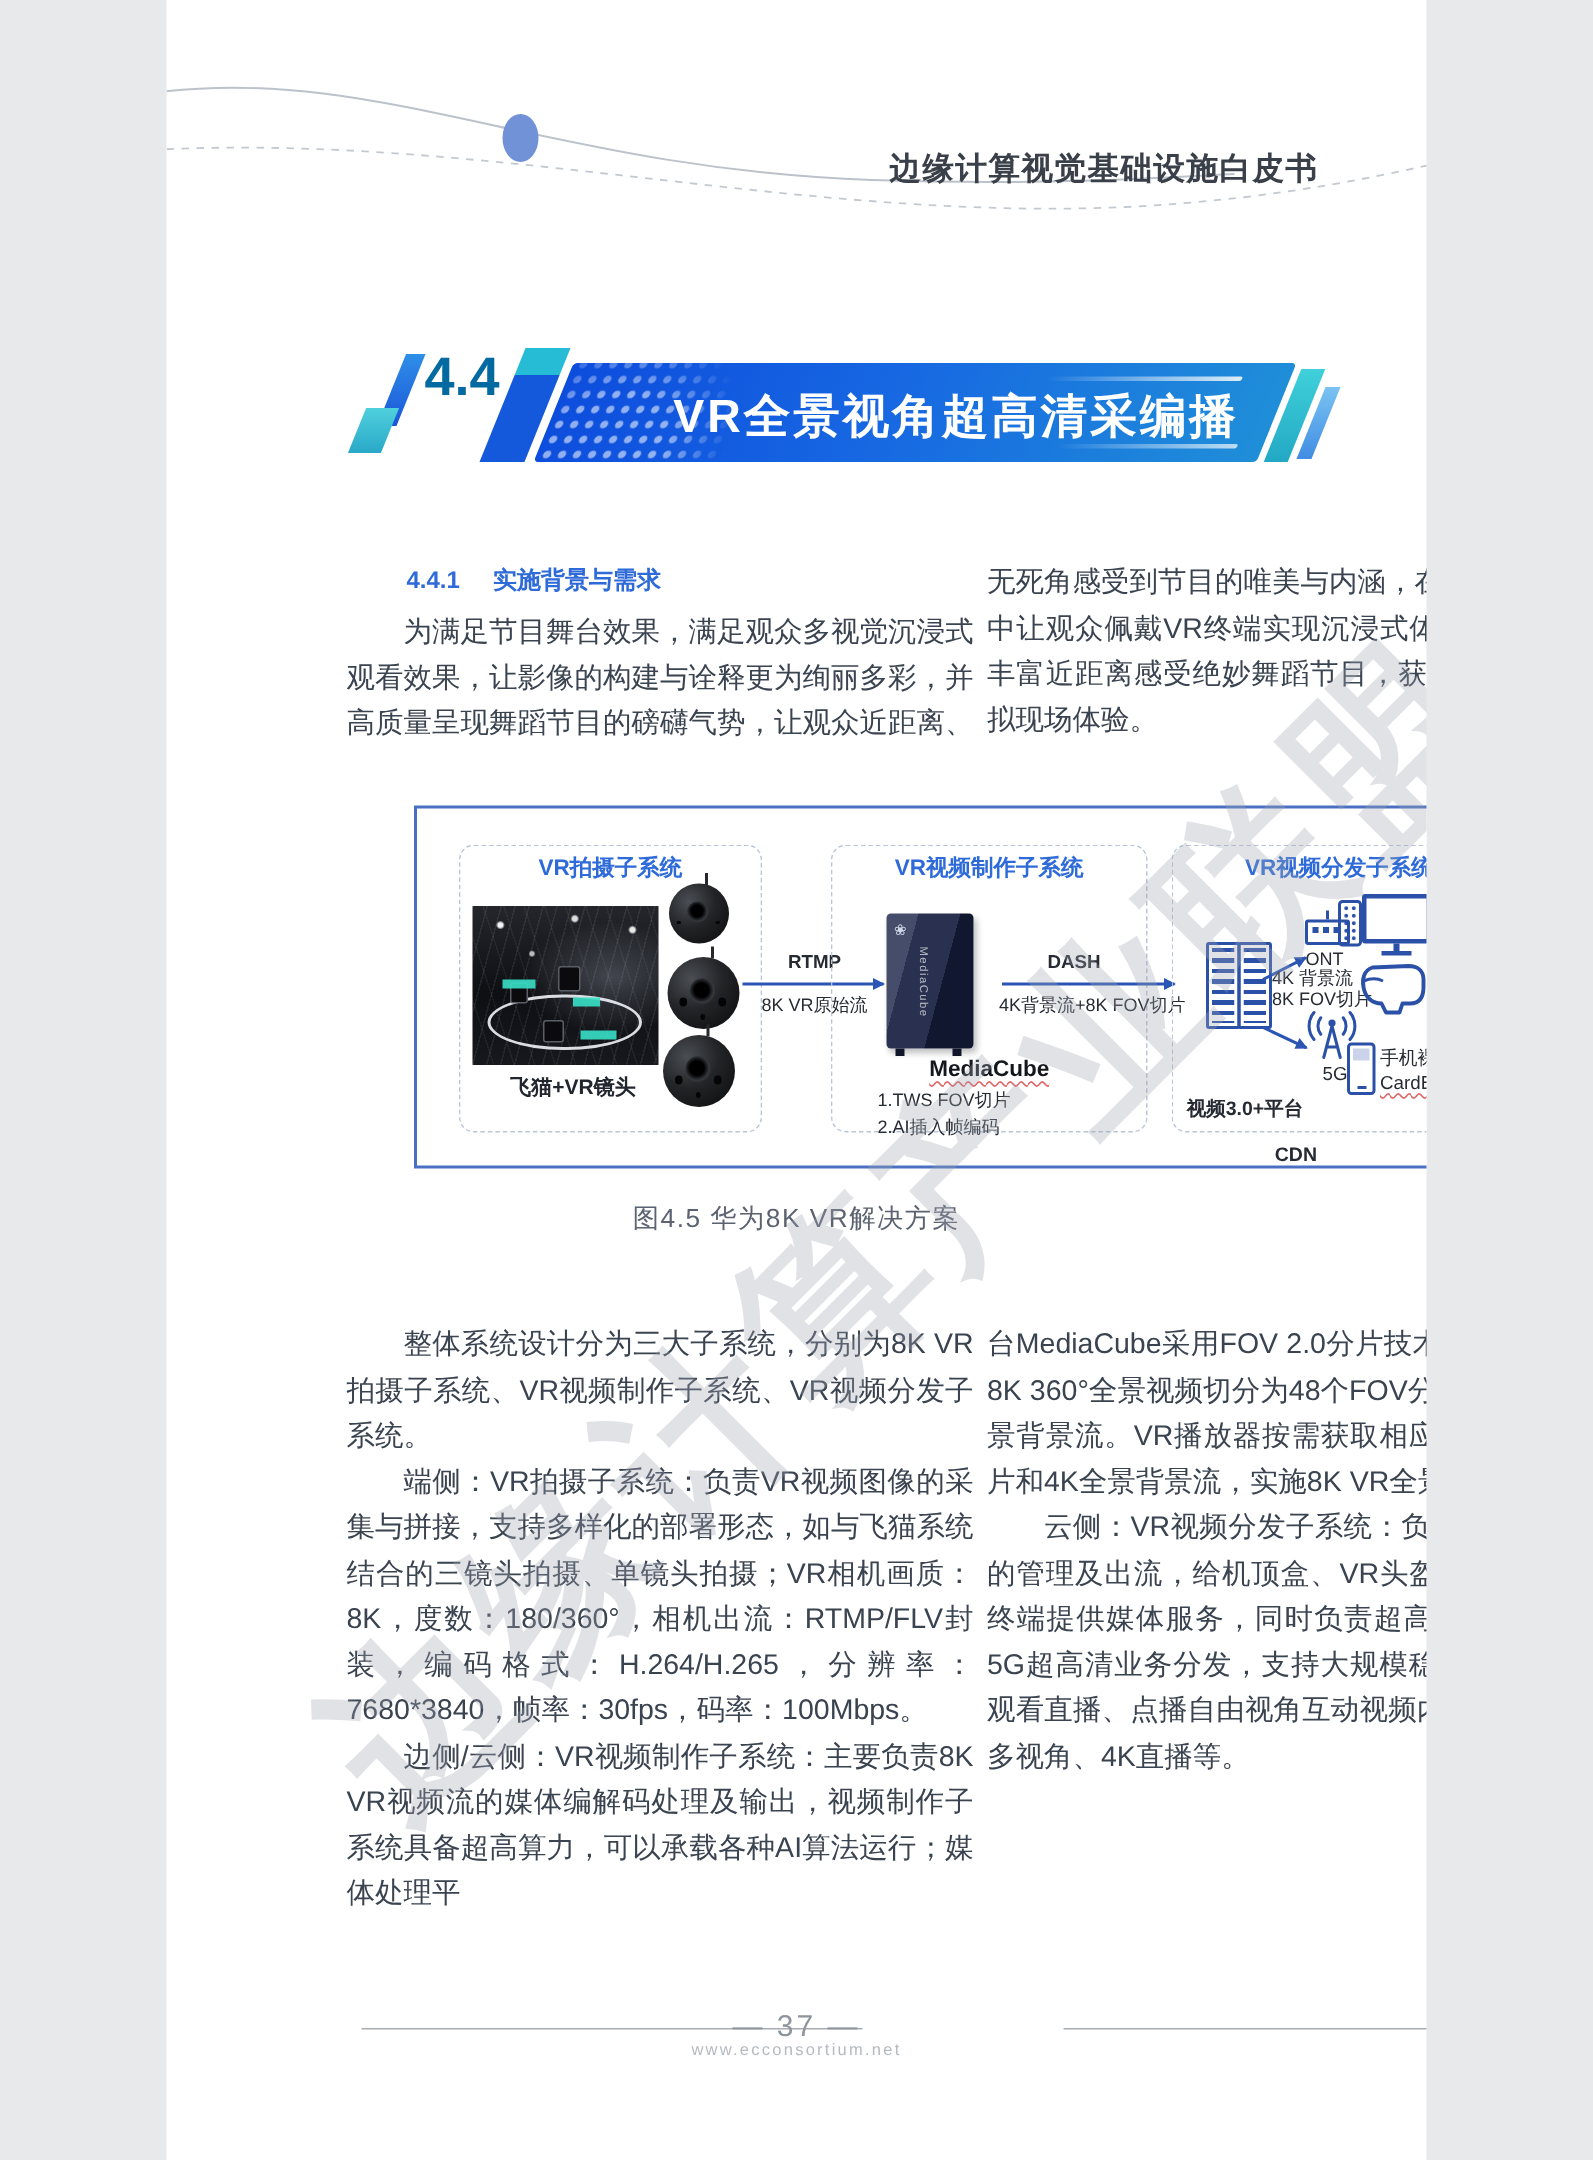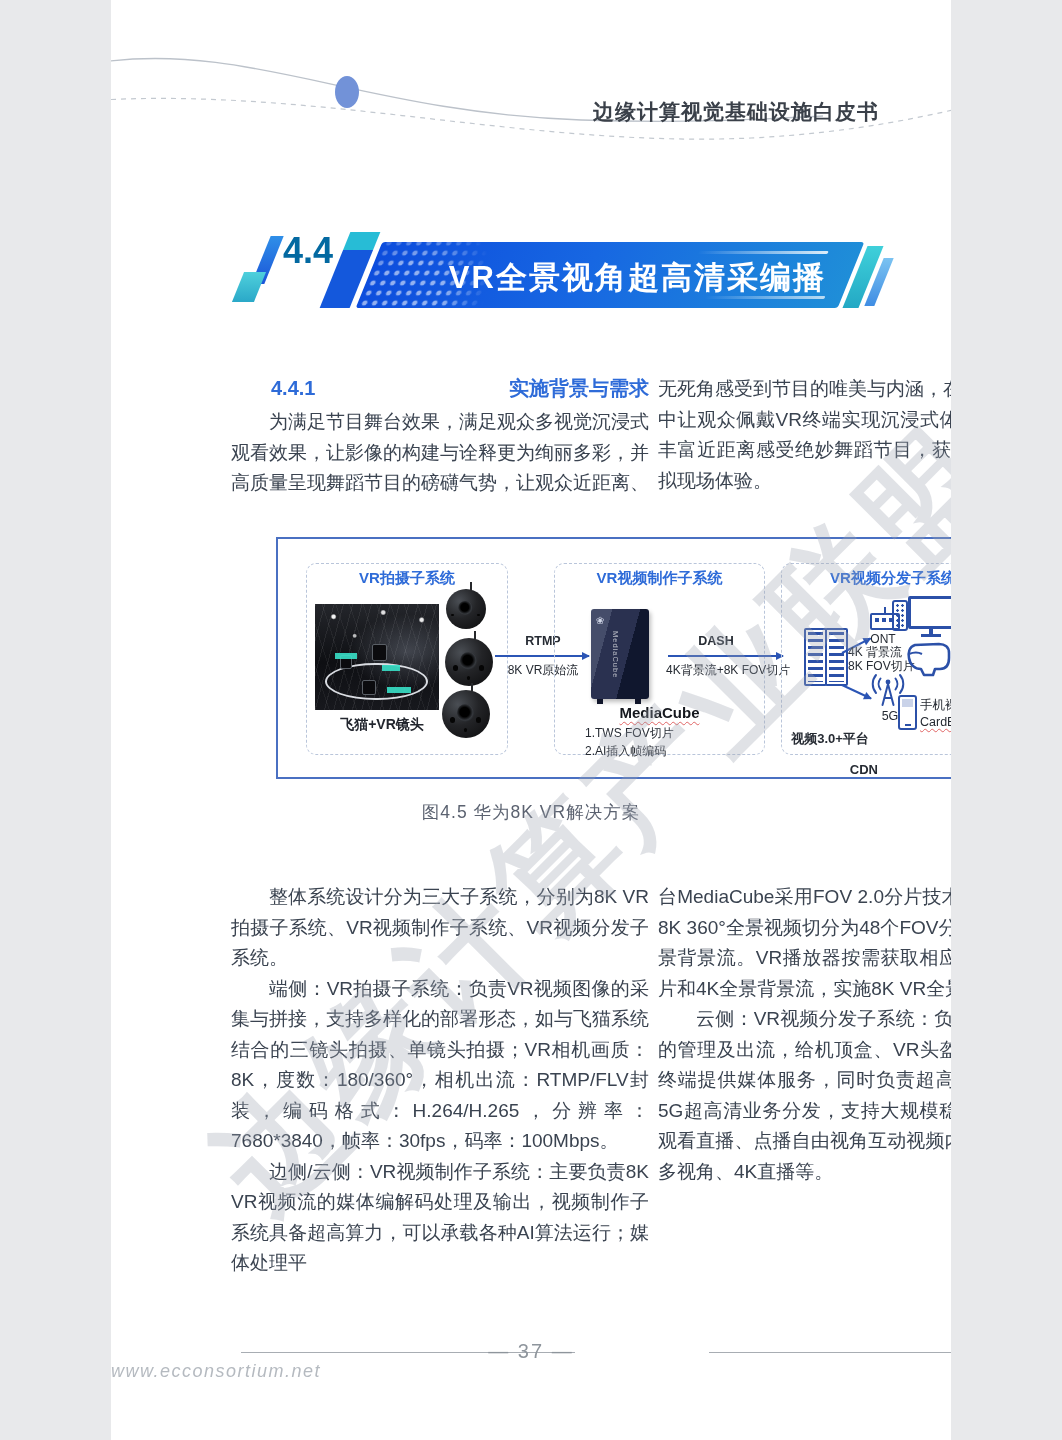--- a/index.html
+++ b/index.html
@@ -27,21 +27,21 @@
   .b-streak2{position:absolute;left:345px;bottom:9px;width:120px;height:3px;background:linear-gradient(90deg,transparent,rgba(255,255,255,.7));border-radius:2px;}
   .b-title{display:block;transform:skewX(22deg);padding:15px 0 0 78px;color:#fff;font-size:31px;font-weight:bold;letter-spacing:2px;white-space:nowrap;}
   .b-end1{position:absolute;left:744px;top:246px;width:16px;height:62px;background:linear-gradient(180deg,#3fd0da,#23a8c4);}
   .b-end2{position:absolute;left:763px;top:258px;width:10px;height:48px;background:linear-gradient(180deg,#6cbcf0,#2a80e0);opacity:.9;}
 
   
   .two-col{position:absolute;left:120px;width:845px;display:flex;justify-content:space-between;}
   .col{width:418px;font-size:19px;line-height:30.5px;text-align:justify;color:#3a4350;}
   .col p{margin:0;}
   .indent{text-indent:2em;}
-  .sec-head{display:flex;gap:22px;margin:0 0 5px 0;padding-left:40px;font-size:20px;line-height:28px;font-weight:bold;color:#2e6bd8;justify-content:space-between;}
+  .sec-head{display:flex;gap:22px;margin:0 0 5px 0;padding-left:40px;font-size:16px;line-height:28px;font-weight:bold;color:#2e6bd8;}
   .sec441{top:374px;}
   .sec442{top:882px;}
 
   
   .fig-frame{position:absolute;left:165px;top:537px;width:733px;height:238px;border:2px solid #4a70c2;background:#fff;}
   .fig-box{position:absolute;top:24px;height:190px;border:1.5px dashed #b9c5da;border-radius:10px;}
   .box1{left:28px;width:200px;}
   .box2{left:276px;width:209px;}
   .box3{left:503px;width:222px;}
   .fig-title{position:absolute;top:5px;left:0;width:100%;text-align:center;color:#2e6bd8;font-weight:bold;font-size:15px;}
@@ -136,21 +136,21 @@
   .ph1{left:138px;top:133px;font-size:12.5px;}
   .ph2{left:138px;top:151px;font-size:12.5px;text-decoration:underline wavy #e06565 1px;text-underline-offset:2px;}
 
   .fig-caption{position:absolute;left:0;top:800px;width:100%;text-align:center;font-size:17.5px;color:#5b6270;letter-spacing:1px;}
 
   
   .f-line{position:absolute;top:1352px;height:1px;background:#a8adb3;}
   .fl{left:130px;width:334px;}
   .fr{left:598px;width:332px;}
   .page-num{position:absolute;left:0;top:1340px;width:100%;text-align:center;font-size:20px;color:#8e959c;letter-spacing:2px;}
-  .site{position:absolute;left:0;top:1361px;width:100%;text-align:left;font-size:18px;color:#b5bac0;letter-spacing:1.5px;font-style:italic;}
+  .site{position:absolute;left:0;top:1361px;width:100%;text-align:center;font-size:11px;color:#b5bac0;letter-spacing:1.5px;}
 
   
   .watermark{position:absolute;left:70px;top:1130px;z-index:60;pointer-events:none;
      transform:rotate(-45deg);transform-origin:0 0;white-space:nowrap;
      font-size:122px;font-weight:bold;letter-spacing:8px;color:rgba(158,164,176,.32);}
 </style>
 </head>
 <body>
 
 <div class="page">

